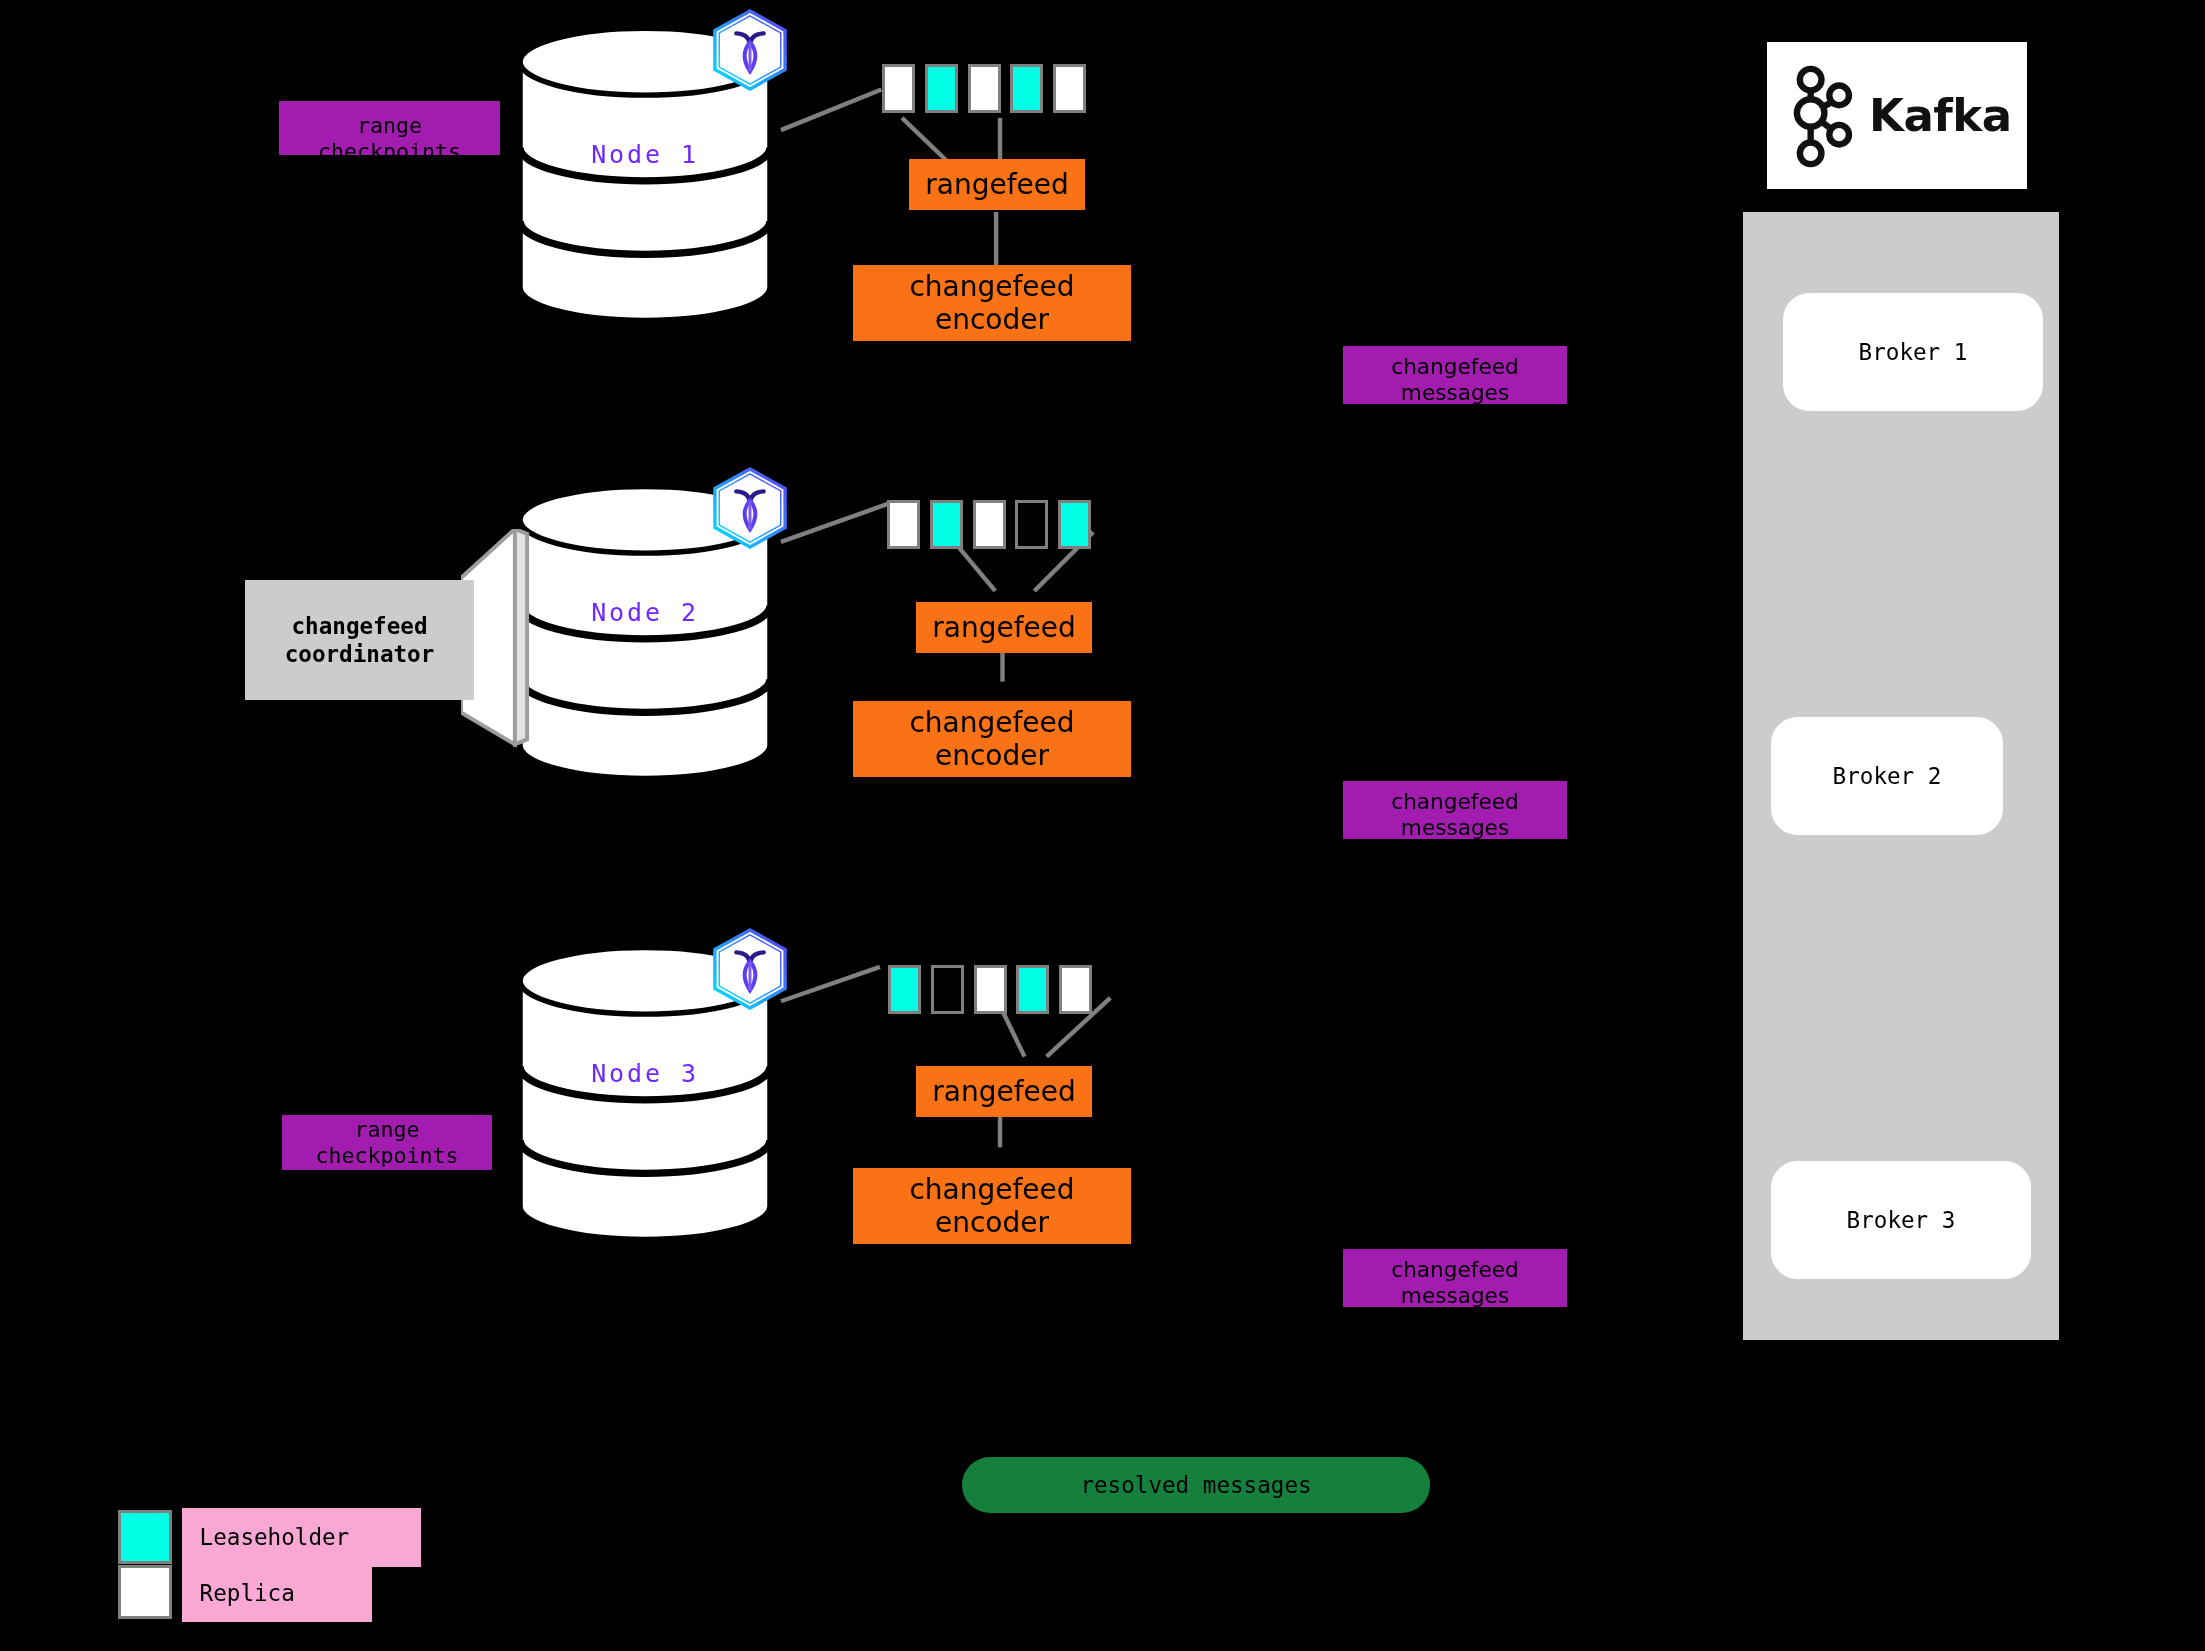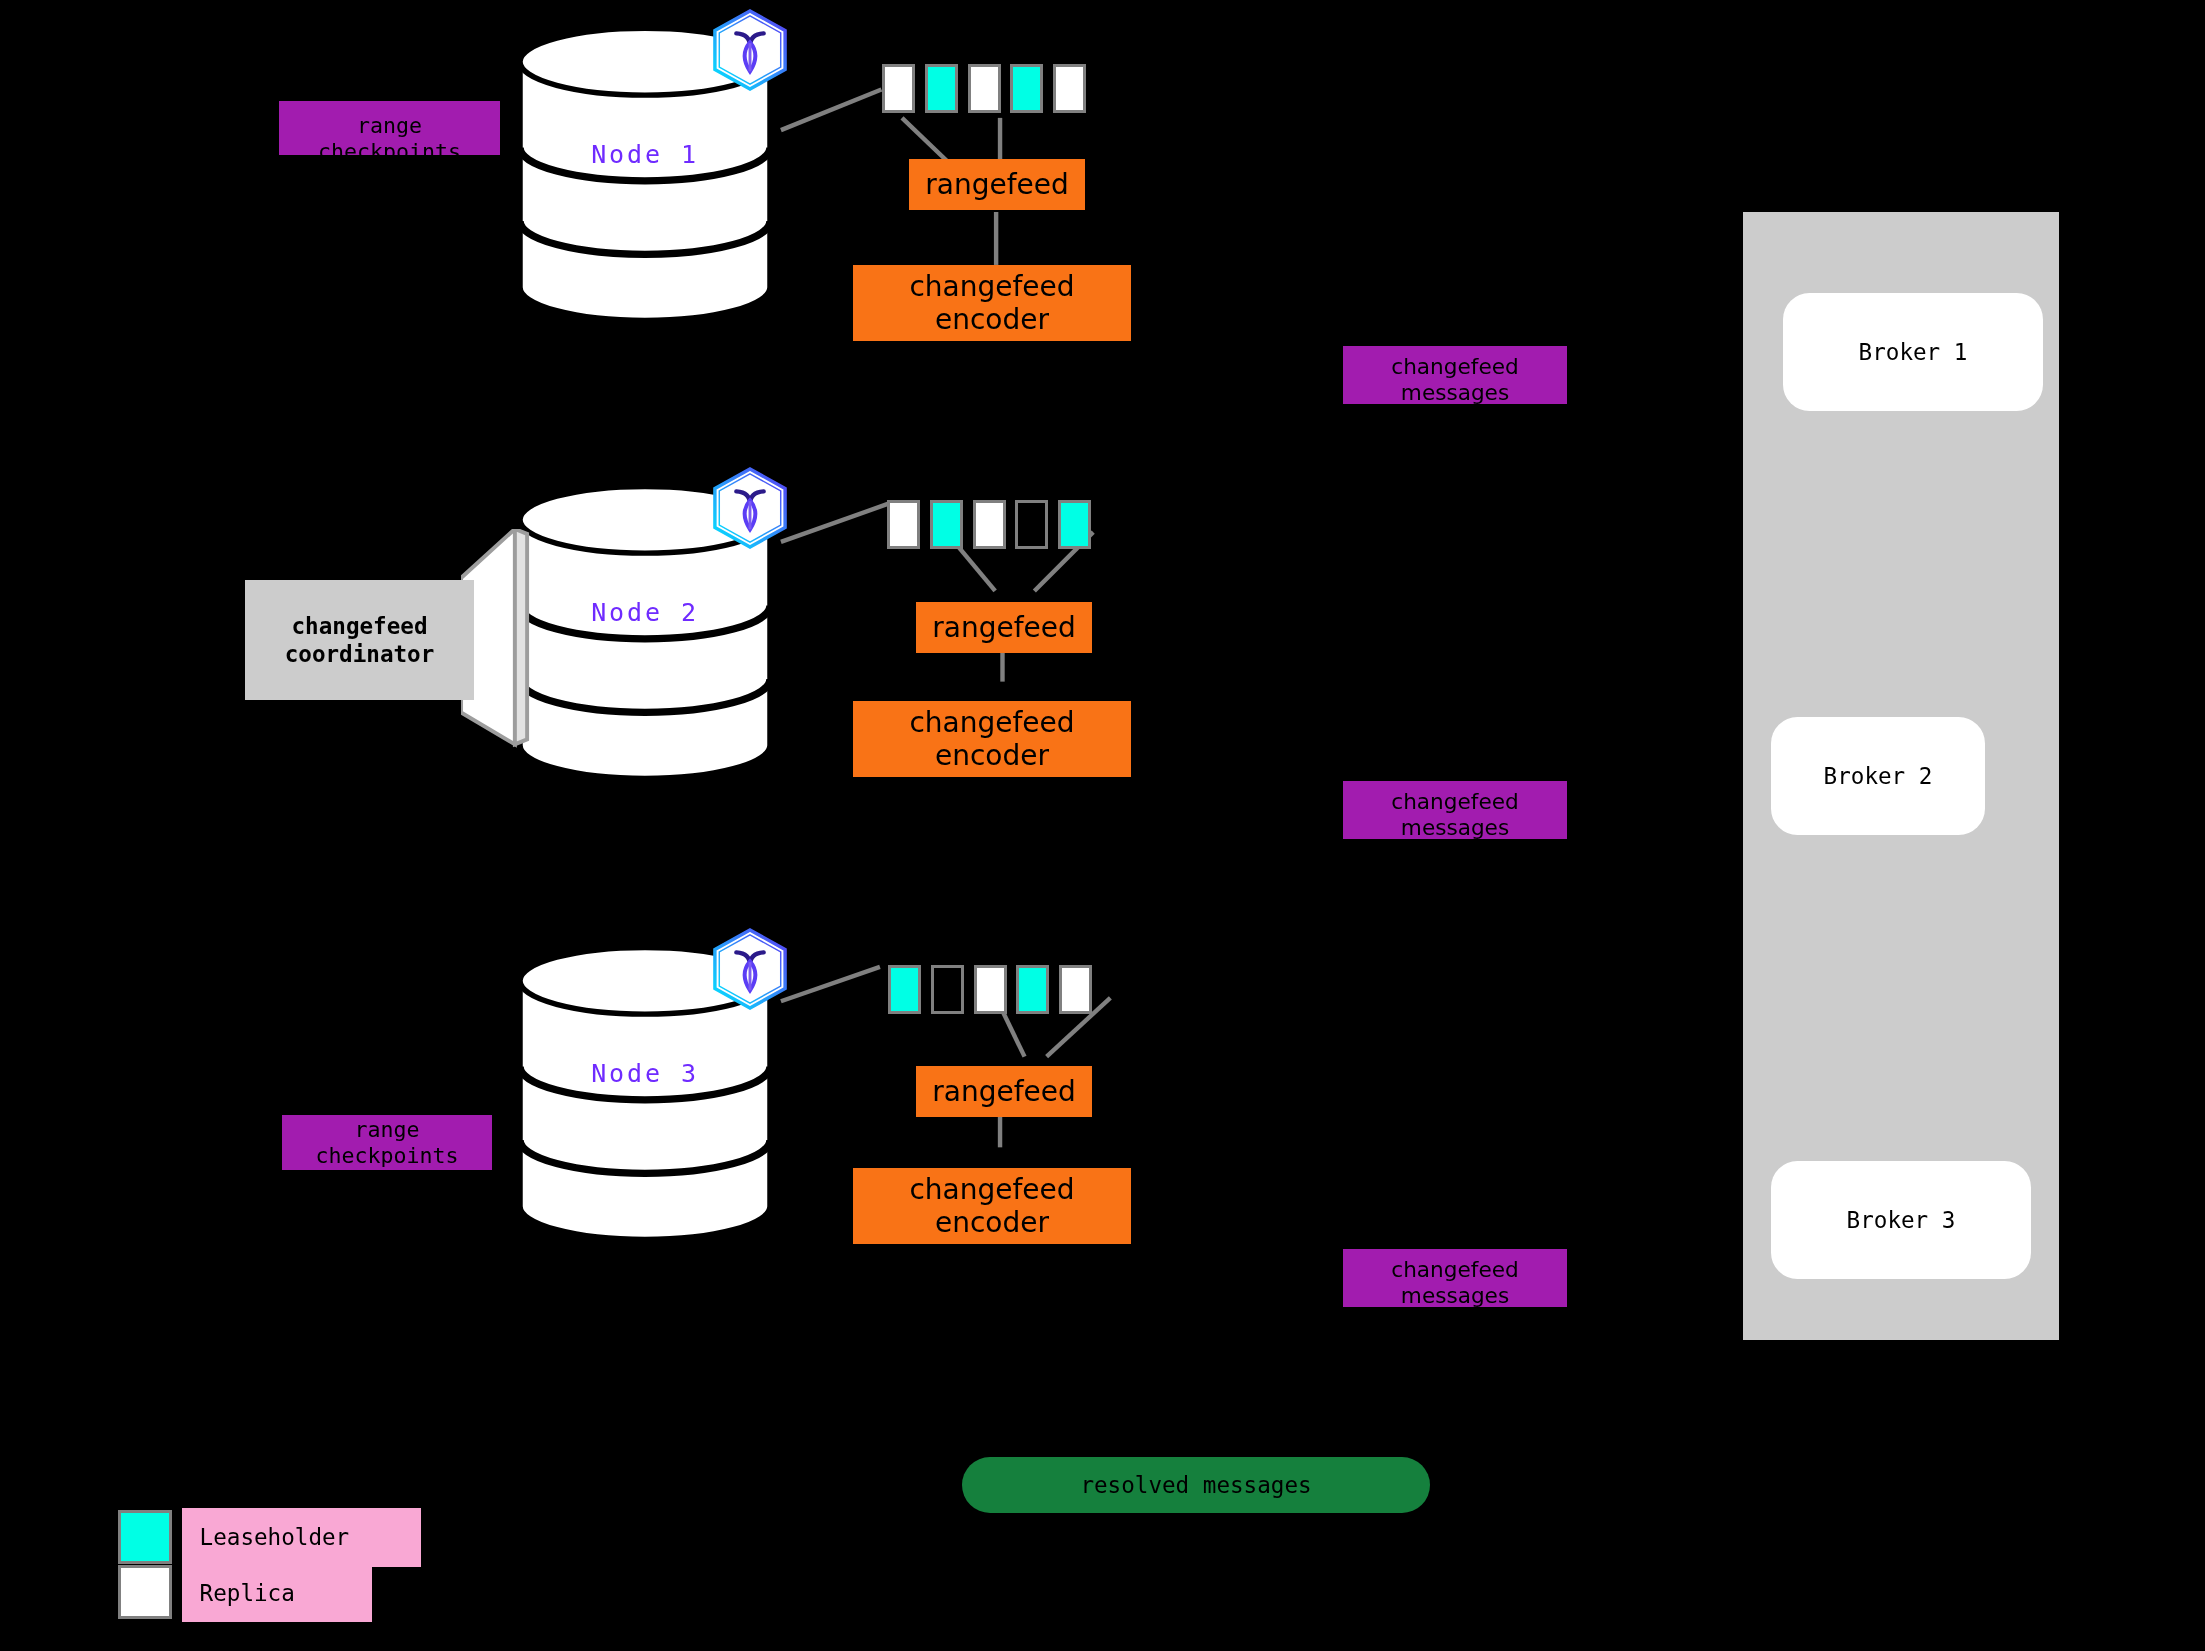--- a/index.html
+++ b/index.html
@@ -273,27 +273,45 @@
   <div class="gbox" style="left:853px;top:1168px;width:278px;height:76px;">
     <span style="white-space:pre-line;">changefeed
 encoder</span>
   </div>
 
   <div class="wlabel sans" style="left:1343px;top:1249px;width:224px;height:58px;">
     <span style="white-space:pre-line;position:relative;top:4.9px;">changefeed
 messages</span>
   </div>
 
+  <div class="kafka-logo" style="left:1767px;top:42px;width:260px;height:147px;">
+    <svg width="74" height="108" viewBox="0 0 150 220">
+      <g stroke="#111" stroke-width="13" fill="none">
+        <line x1="58" y1="56" x2="58" y2="104"></line>
+        <line x1="58" y1="104" x2="112" y2="76"></line>
+        <line x1="58" y1="104" x2="112" y2="146"></line>
+        <line x1="58" y1="104" x2="58" y2="172"></line>
+      </g>
+      <g fill="#fff" stroke="#111" stroke-width="13">
+        <circle cx="58" cy="104" r="28"></circle>
+        <circle cx="58" cy="36" r="22"></circle>
+        <circle cx="58" cy="186" r="22"></circle>
+        <circle cx="116" cy="68" r="20"></circle>
+        <circle cx="116" cy="148" r="20"></circle>
+      </g>
+    </svg>
+    <span class="kafka-word">Kafka</span>
+  </div>
 
   <div class="kafka-panel" style="left:1743px;top:212px;width:316px;height:1128px;"></div>
 
   <div class="broker" style="left:1771px;top:293px;width:260px;height:118px;margin-left:12px;">
     <span>Broker 1</span>
   </div>
-  <div class="broker" style="left:1771px;top:717px;width:214px;height:118px;">
+  <div class="broker" style="left:1771px;top:717px;width:232px;height:118px;">
     <span>Broker 2</span>
   </div>
   <div class="broker" style="left:1771px;top:1161px;width:260px;height:118px;">
     <span>Broker 3</span>
   </div>
 
   <div class="pill" style="left:962px;top:1457px;width:468px;height:56px;">
     <span>resolved messages</span>
   </div>
 

